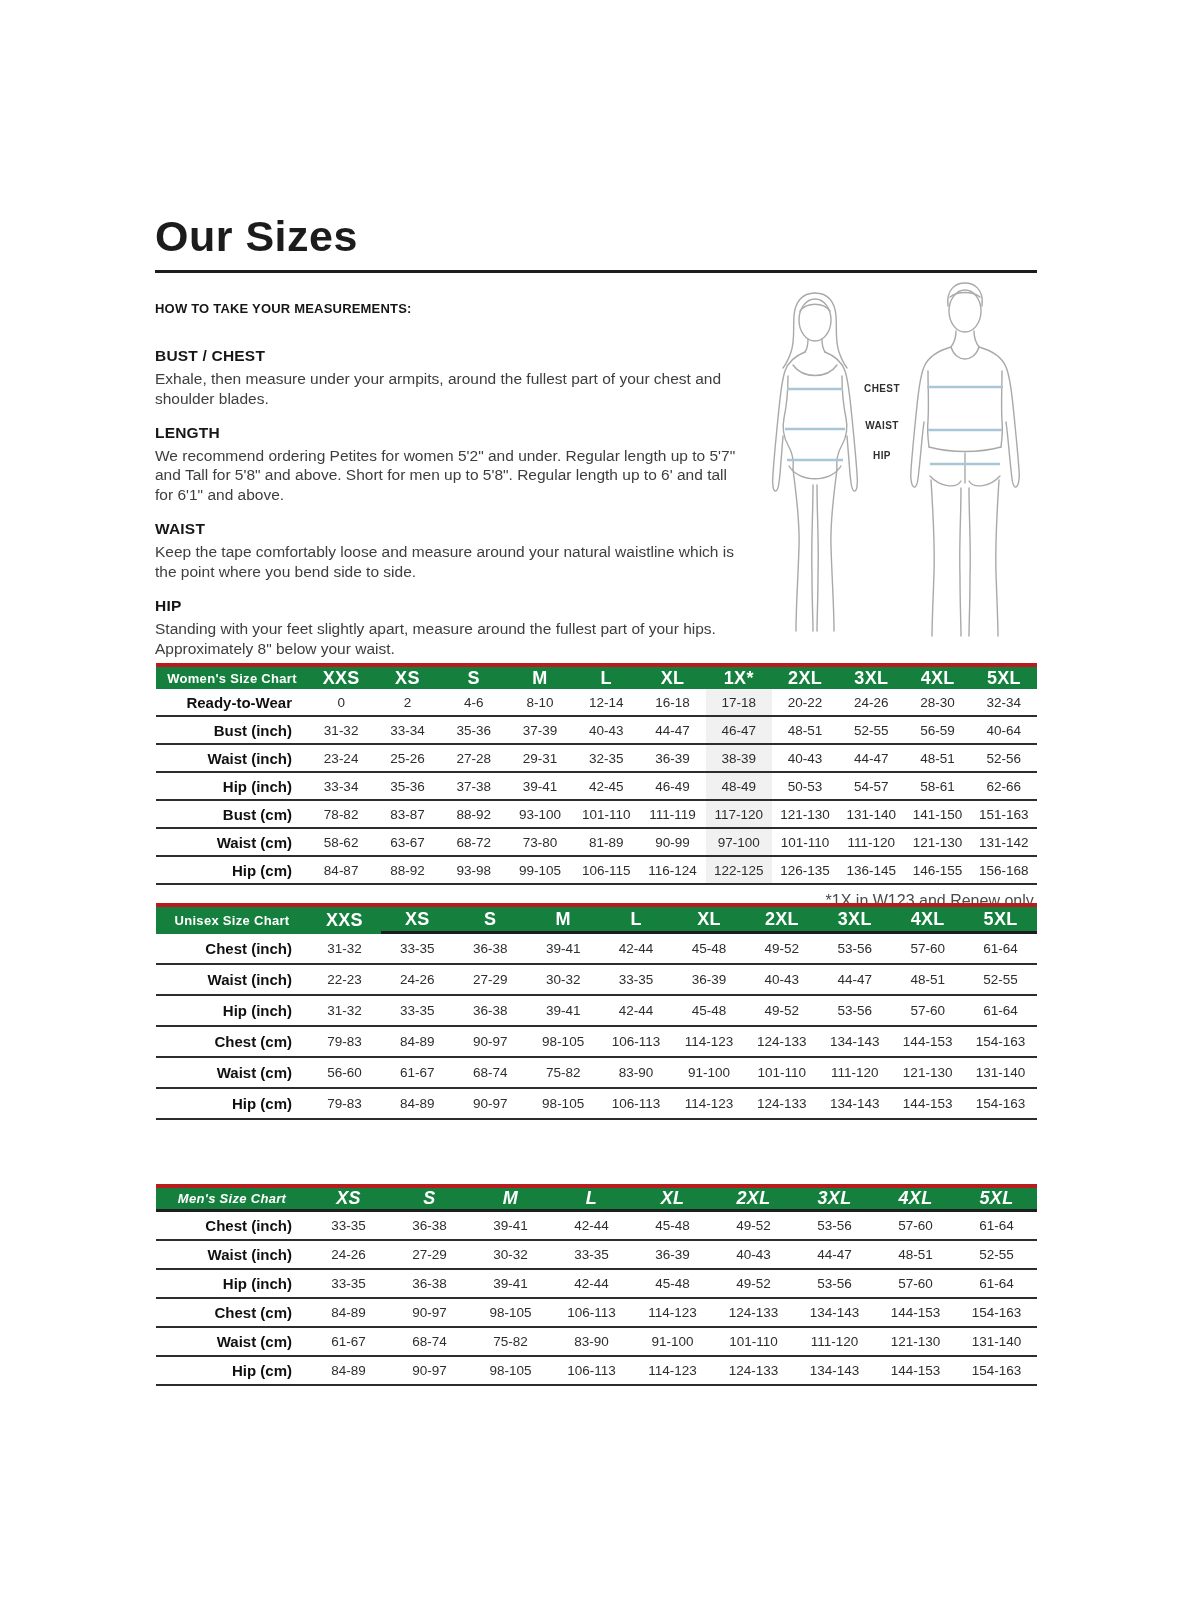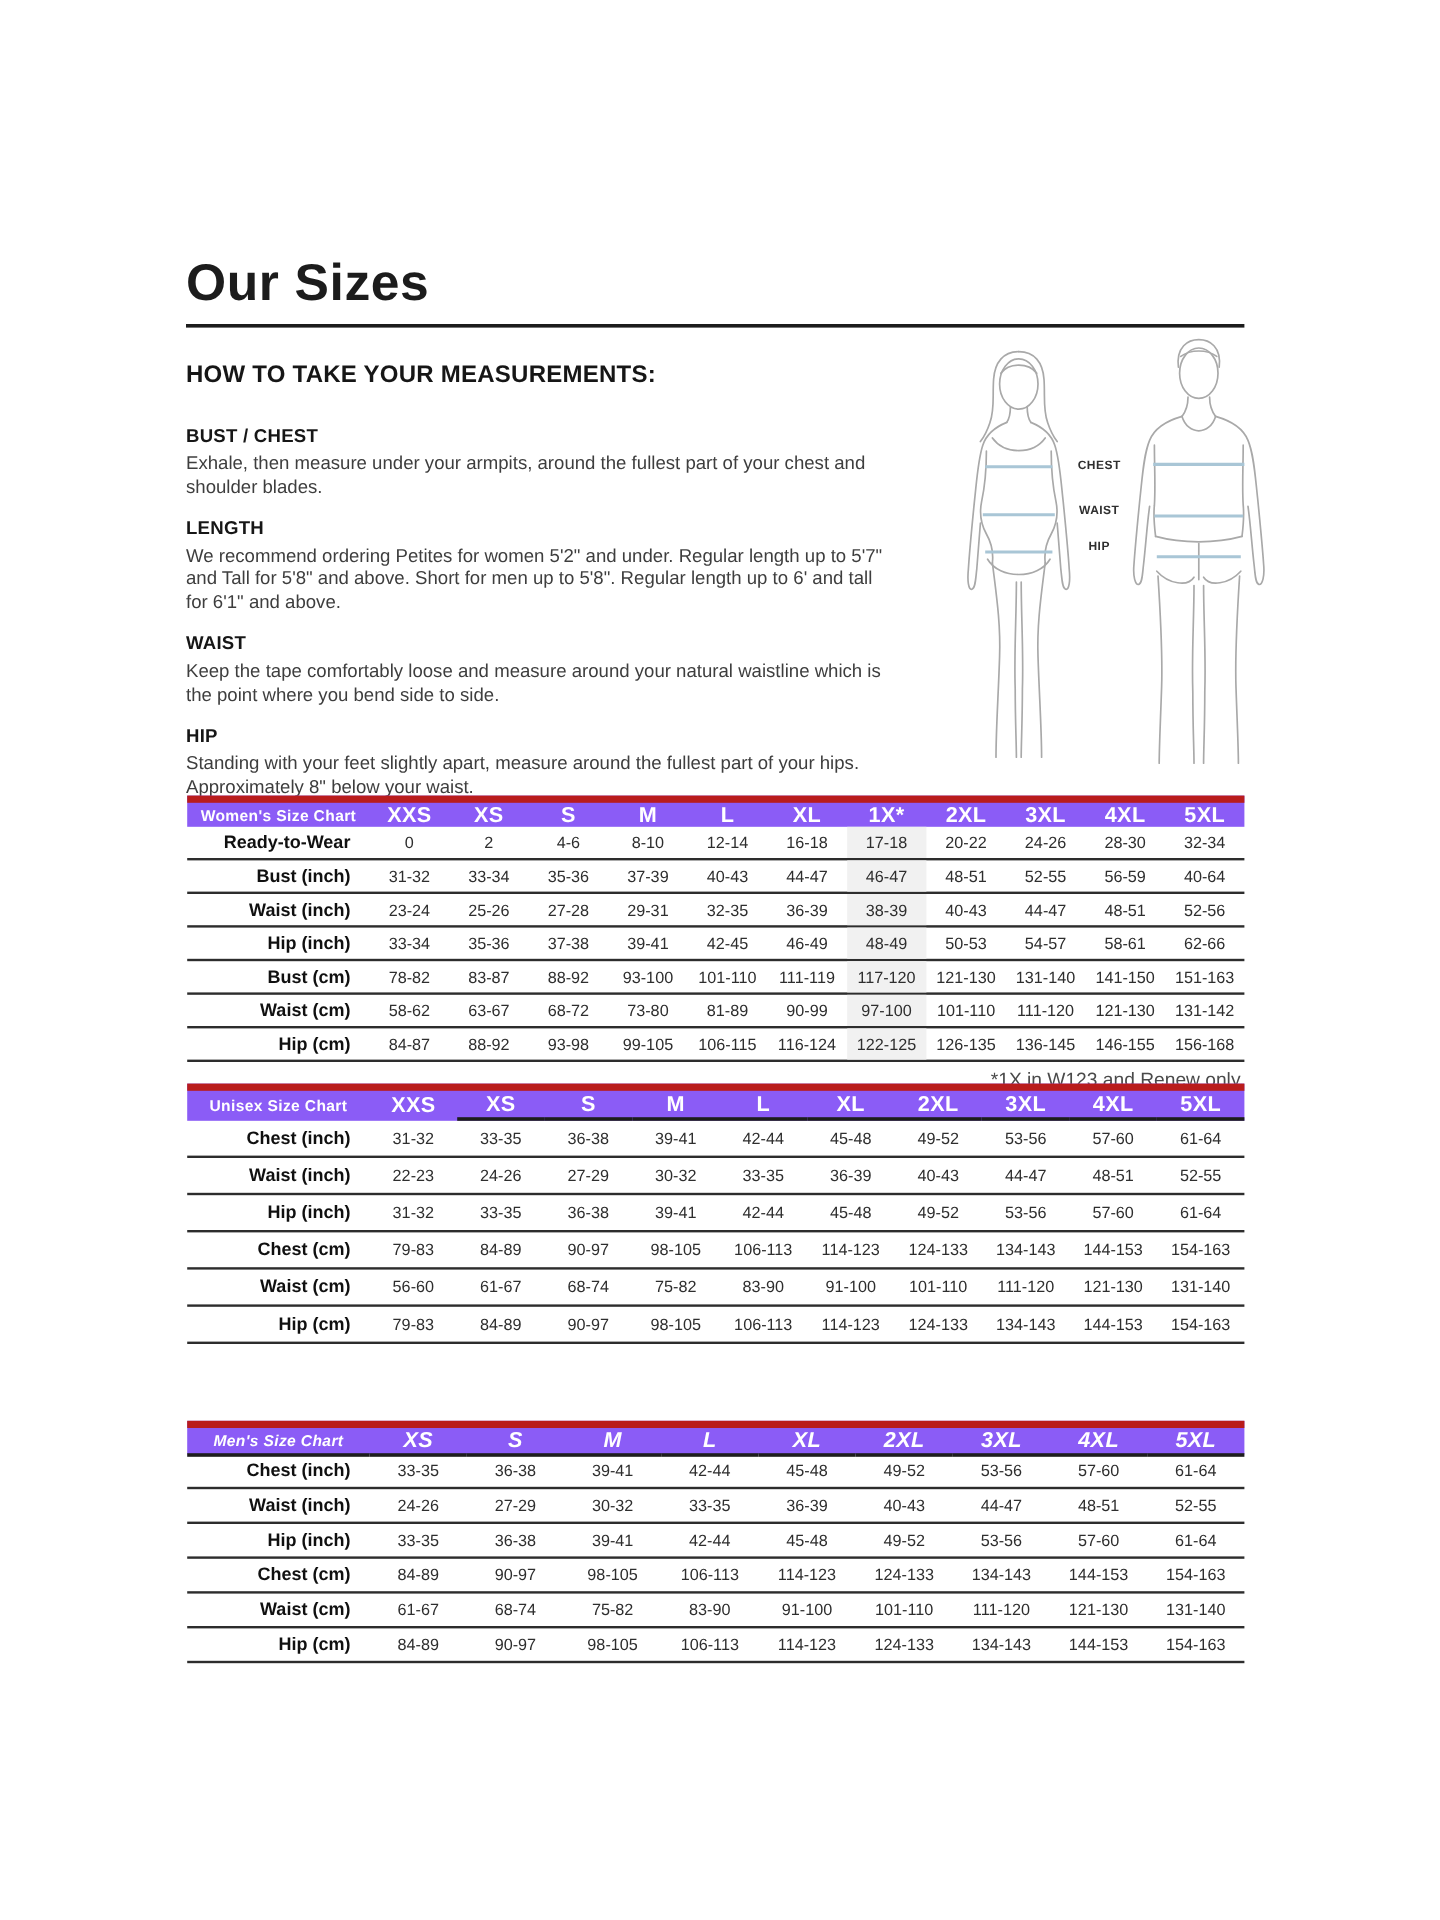--- a/index.html
+++ b/index.html
@@ -6,41 +6,41 @@
   body{width:1200px;height:1600px;font-family:"Liberation Sans", sans-serif;}
   .page{position:relative;width:1200px;height:1600px;background:#fff;overflow:hidden;}
 
   
   .page-title{position:absolute;left:155px;top:212px;margin:0;font-size:43px;font-weight:bold;
     color:#1c1c1c;letter-spacing:.5px;}
   .title-rule{position:absolute;left:155px;top:270px;width:882px;height:3px;background:#1c1c1c;}
 
   
   .measure-col{position:absolute;left:155px;top:301px;width:592px;color:#3e3e3e;}
-  .m-heading{font-size:20px;font-weight:bold;color:#161616;margin:0 0 31px 0;letter-spacing:.2px;}
+  .m-heading{font-size:13px;font-weight:bold;color:#161616;margin:0 0 31px 0;letter-spacing:.2px;}
   .m-section{margin:0 0 15px 0;}
   .m-title{font-size:15.5px;font-weight:bold;color:#161616;margin:0 0 4px 0;letter-spacing:.2px;}
   .m-text{font-size:15.5px;line-height:1.28;margin:0;}
 
   
-  .figures{position:absolute;left:776px;top:280px;width:300px;height:360px;}
+  .figures{position:absolute;left:742px;top:280px;width:300px;height:360px;}
   .fig{position:absolute;}
   .fig-woman{left:12px;top:8px;}
   .fig-man{left:158px;top:0px;}
   .fig-label{position:absolute;left:116px;width:48px;text-align:center;font-size:10px;
     font-weight:bold;color:#2f2f2f;letter-spacing:.4px;}
   .fl-chest{top:103px;}
   .fl-waist{top:140px;}
   .fl-hip{top:170px;}
   .outline{fill:none;stroke:#a9a9a9;stroke-width:1.4;stroke-linecap:round;stroke-linejoin:round;}
   .mline{stroke:#a9c6d6;stroke-width:2.6;fill:none;}
 
   
   .size-table{position:absolute;left:156px;width:881px;}
-  .t-head{display:grid;background:#8b5cf6;height:var(--hh);border-top:6px solid #b91c1c;box-sizing:border-box;}
+  .t-head{display:grid;background:#15803d;height:var(--hh);border-top:4px solid #b91c1c;box-sizing:border-box;}
   .t-hcell{display:flex;align-items:center;justify-content:center;color:#ffffff;font-weight:bold;
     font-size:18px;letter-spacing:.3px;box-sizing:border-box;height:100%;}
   .t-hcell.t-title{font-size:13px;}
   .t-hcell.t-underline{border-bottom:3px solid #1d1d1d;}
   .t-row{display:grid;height:var(--rh);border-bottom:2px solid #2d2d2d;box-sizing:border-box;}
   .t-cell{display:flex;align-items:center;justify-content:center;font-size:13.5px;color:#2e2e2e;height:100%;}
   .t-cell.t-label{justify-content:flex-end;padding-right:16px;font-weight:bold;color:#101010;font-size:15px;box-sizing:border-box;}
   .t-cell.t-hl{background:#f1f1f1;}
   .tbl-womens{top:663px;--hh:26px;--rh:28px;}
   .tbl-unisex{top:903px;--hh:31px;--rh:31px;}

